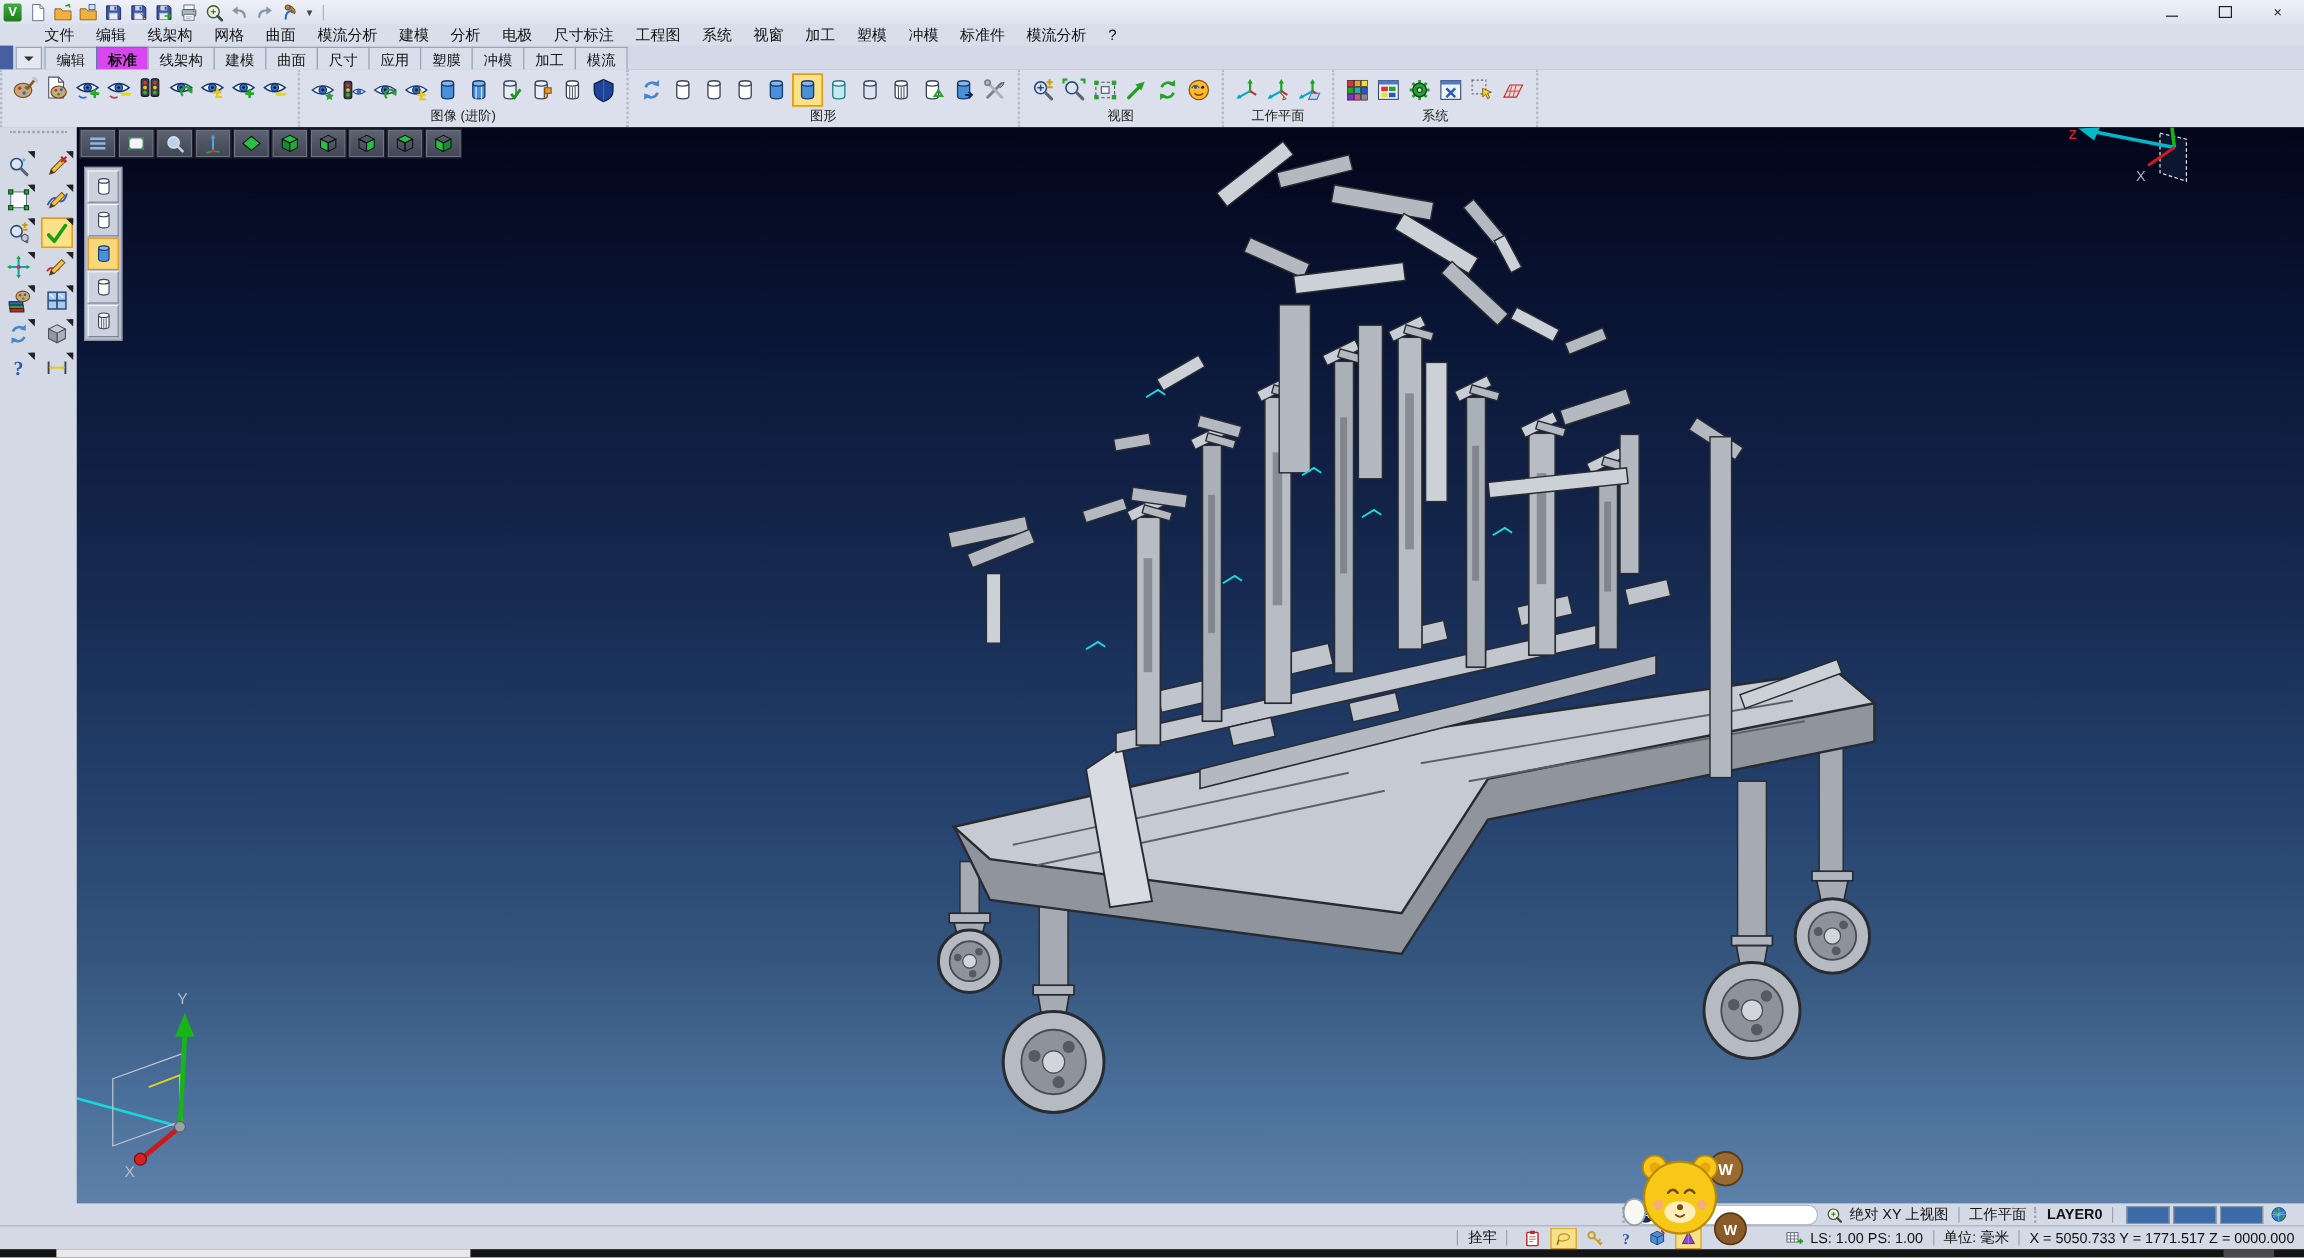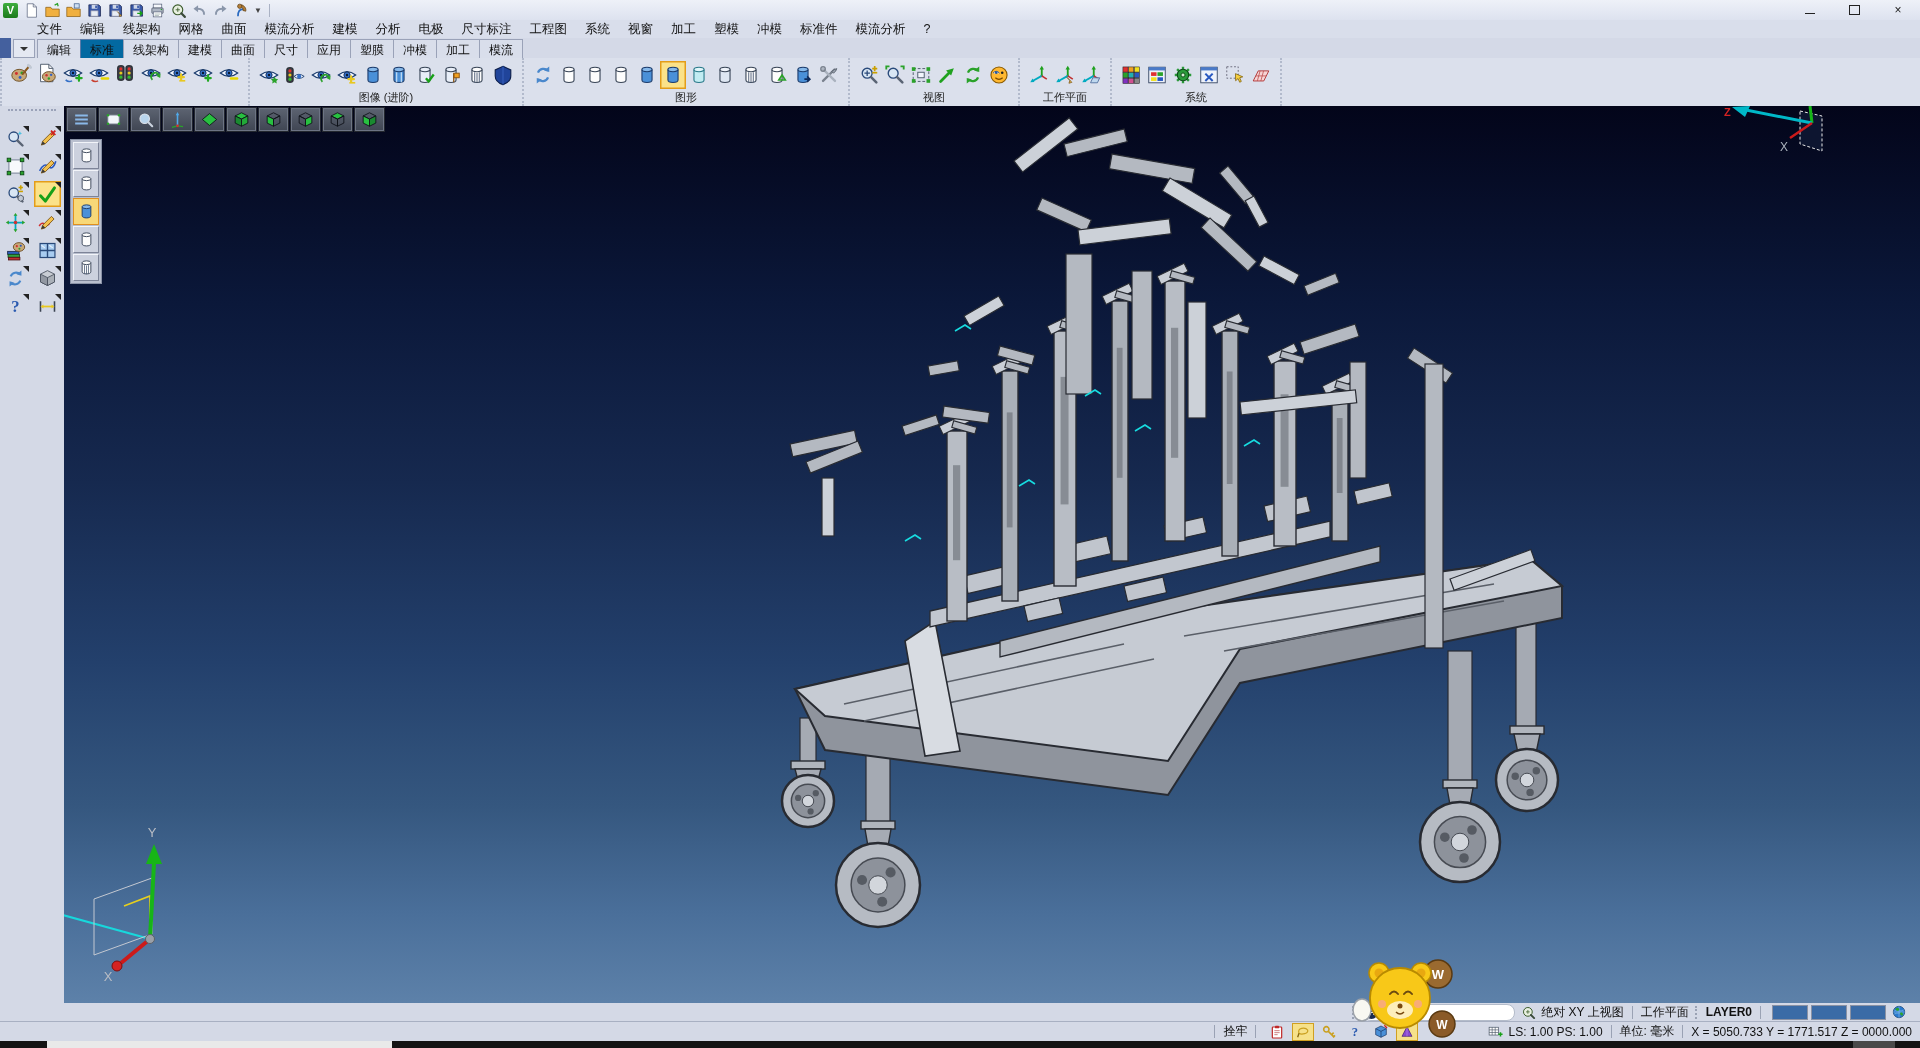--- a/index.html
+++ b/index.html
@@ -24,21 +24,21 @@
   .menubar{position:absolute;left:0;top:20px;width:1920px;height:18px;background:#d9deeb;
     display:flex;align-items:center;font-size:12.5px;padding-left:28px;}
   .mi{padding:0 9px;}
   
   .tabbar{position:absolute;left:0;top:38px;width:1920px;height:20px;background:#d4d9e7;
     display:flex;align-items:flex-end;border-bottom:1px solid #98a0b6;font-size:12px;}
   .tabcorner{width:11px;height:20px;background:#44609e;}
   .tabdrop{width:20px;height:17px;border:1px solid #9aa2b8;background:#e4e8f2;display:flex;align-items:center;justify-content:center;margin:0 2px;}
   .tabdrop i{width:0;height:0;border:4px solid transparent;border-top-color:#333;margin-top:4px;}
   .tab{padding:2px 9px 2px;border:1px solid #9aa2b8;border-bottom:none;background:#d9deeb;margin-right:-1px;height:14px;}
-  .tab.active{background:#0369a1;border-color:#5a7aa8;font-weight:normal;}
+  .tab.active{background:#d946ef;border-color:#5a7aa8;font-weight:bold;}
   
   .ribbon{position:absolute;left:0;top:58px;width:1920px;height:48px;background:#dbe0ec;
     display:flex;align-items:stretch;border-bottom:1px solid #aab2c6;}
   .rgroup{display:flex;flex-direction:column;justify-content:flex-start;padding:1px 6px 0;border-right:2px dotted #b2bacc;}
   .rgroup:first-child{border-left:2px dotted #b2bacc;gap:28px;}
   .rrow{display:flex;align-items:center;height:31px;}
   .ti{width:26px;height:28px;display:flex;align-items:center;justify-content:center;}
   .ti.sel{background:#fbe289;box-shadow:inset 0 0 0 1.5px #e39d1a;}
   .rlabel{text-align:center;font-size:11px;color:#222;height:14px;line-height:14px;}
   

